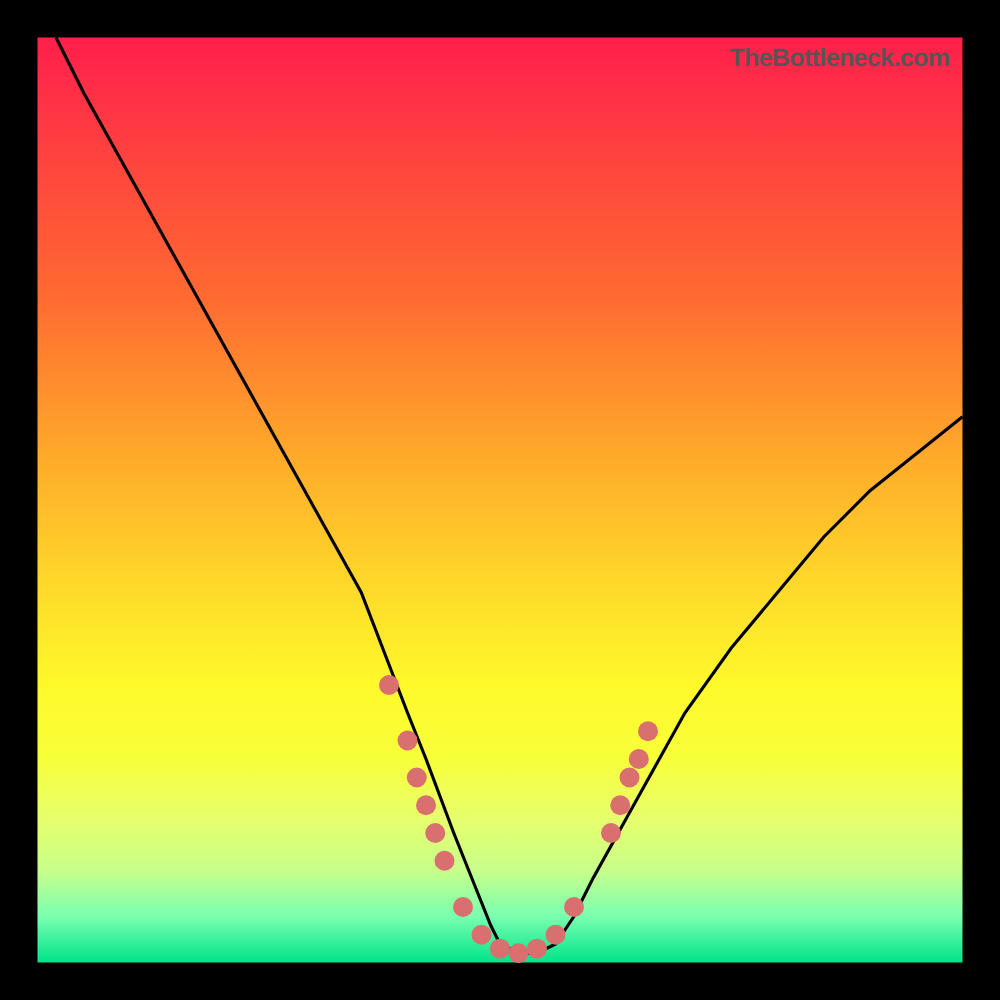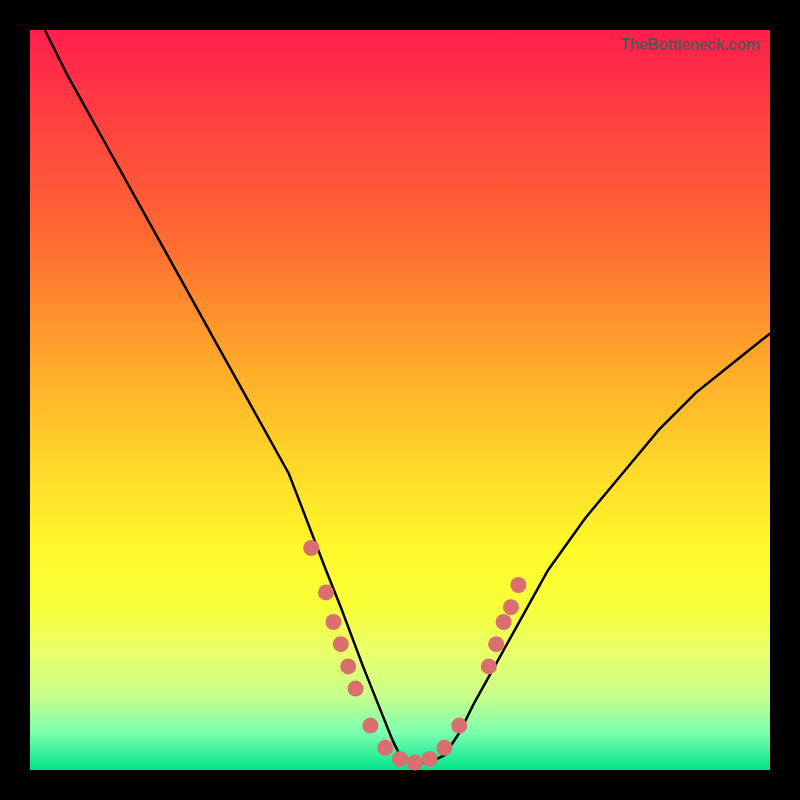--- a/index.html
+++ b/index.html
@@ -34,21 +34,21 @@
       #e9ff6a 84%,
       #c8ff8a 90%,
       #7affb0 95%,
       #00e48a 100%
     );
   }
   .watermark {
     position: absolute;
     top: 6px;
     right: 10px;
-    font-size: 16px;
+    font-size: 20px;
     font-weight: 700;
     color: #555;
     letter-spacing: -0.5px;
   }
   svg.curve {
     position: absolute;
     left: 0;
     top: 0;
     width: 740px;
     height: 740px;

